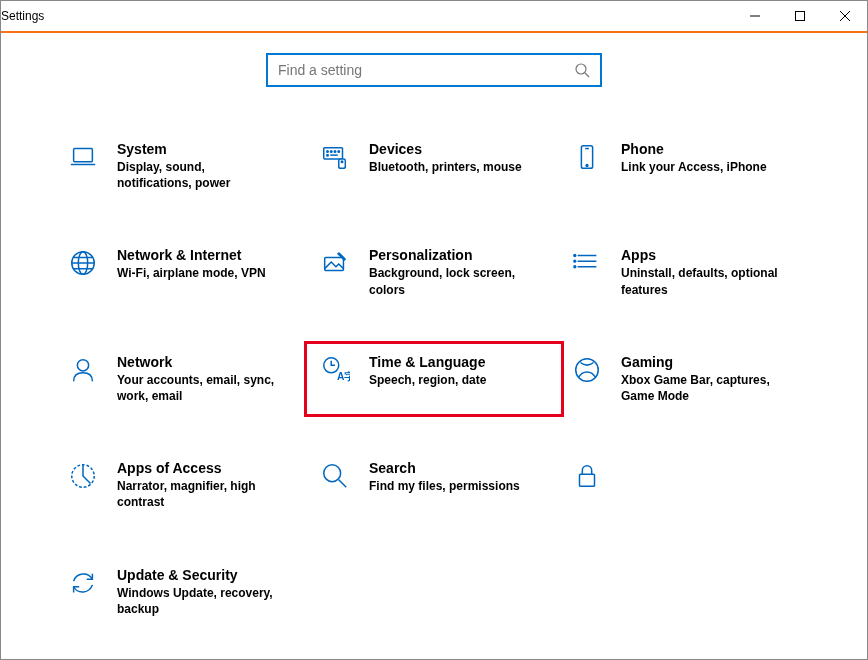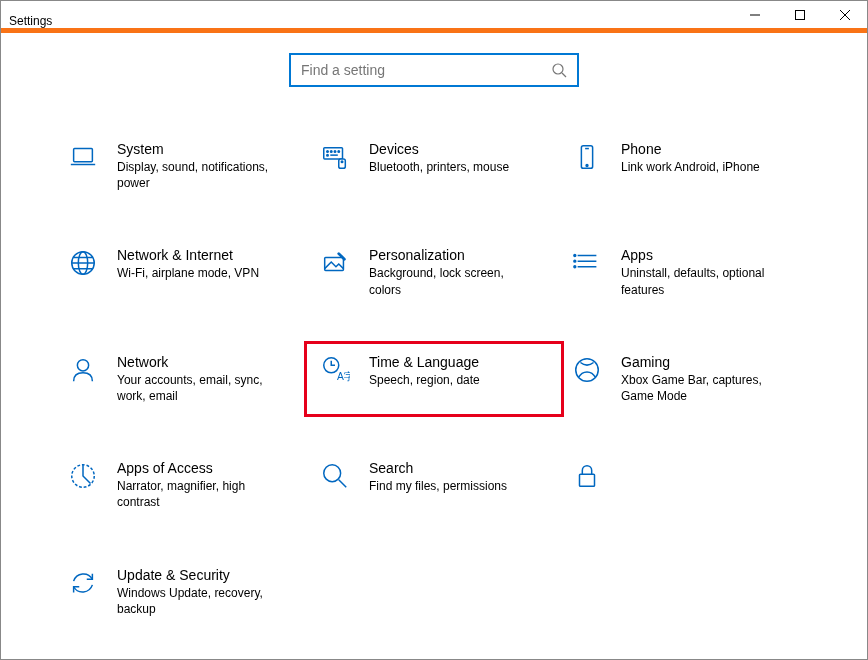--- a/index.html
+++ b/index.html
@@ -1,28 +1,28 @@
 <!DOCTYPE html>
 <html><head>
   <meta charset="utf-8">
   <style>
     * { box-sizing: border-box; margin: 0; padding: 0; }
     body { font-family: "Segoe UI", Arial, sans-serif; background: #fff; width: 868px; height: 660px; overflow: hidden; border: 1px solid #888; }
-    .titlebar { height: 32px; display: flex; align-items: flex-end; justify-content: space-between; padding: 0 0 0 8px; border-bottom: 5px solid #f97316; }
+    .titlebar { height: 32px; display: flex; align-items: center; justify-content: space-between; padding: 0 0 0 0; border-bottom: 2px solid #f97316; }
     .titlebar-title { font-size: 12px; color: #000; }
     .titlebar-controls { display: flex; height: 100%; }
     .titlebar-btn { width: 45px; height: 100%; display: flex; align-items: center; justify-content: center; }
     .titlebar-btn svg { width: 10px; height: 10px; stroke: #000; fill: none; stroke-width: 1; }
     .content { padding: 20px 40px 40px 40px; }
     .search-wrap { display: flex; justify-content: center; margin-bottom: 50px; }
-    .search-box { width: 290px; height: 34px; border: 2px solid #0078d4; display: flex; align-items: center; padding: 0 10px; }
+    .search-box { width: 336px; height: 34px; border: 2px solid #0078d4; display: flex; align-items: center; padding: 0 10px; }
     .search-input { flex: 1; border: none; outline: none; font-size: 14px; color: #666; background: transparent; }
     .search-input::placeholder { color: #767676; }
     .search-icon { width: 16px; height: 16px; }
-    .grid { display: grid; grid-template-columns: repeat(3, 1fr); column-gap: 10px; row-gap: 48px; padding: 0 20px; }
+    .grid { display: grid; grid-template-columns: repeat(3, 1fr); column-gap: 10px; row-gap: 48px; padding: 0 20px; font-weight: bold; }
     .tile { display: flex; align-items: flex-start; gap: 18px; padding: 4px 6px; position: relative; }
     .tile.highlighted { outline: 3px solid #e6001b; outline-offset: 6px; }
     .tile-icon { width: 32px; height: 32px; flex-shrink: 0; display: flex; align-items: center; justify-content: center; color: #0067c0; }
     .tile-icon svg { width: 30px; height: 30px; stroke: #0067c0; fill: none; stroke-width: 1.6; }
     .tile-text { max-width: 160px; }
     .tile-title { font-size: 14px; color: #000; margin-bottom: 2px; }
     .tile-desc { font-size: 12px; color: #000000; line-height: 1.35; }
   </style>
 </head>
 <body>
@@ -100,21 +100,21 @@
     <div class="tile">
       <div class="tile-icon">
         <svg viewBox="0 0 32 32">
             <rect x="10" y="4" width="12" height="24" rx="2"></rect>
             <path d="M14 7 H18"></path>
             <circle cx="16" cy="25" r="1" fill="#0067c0"></circle>
           </svg>
       </div>
       <div class="tile-text">
         <div class="tile-title">Phone</div>
-        <div class="tile-desc">Link work Android, iPhone</div>
+        <div class="tile-desc">Link your Access, iPhone</div>
       </div>
     </div>
 
     <div class="tile">
       <div class="tile-icon">
         <svg viewBox="0 0 32 32">
             <circle cx="16" cy="16" r="12"></circle>
             <ellipse cx="16" cy="16" rx="5" ry="12"></ellipse>
             <path d="M4 16 H28 M6 10 H26 M6 22 H26"></path>
           </svg>

